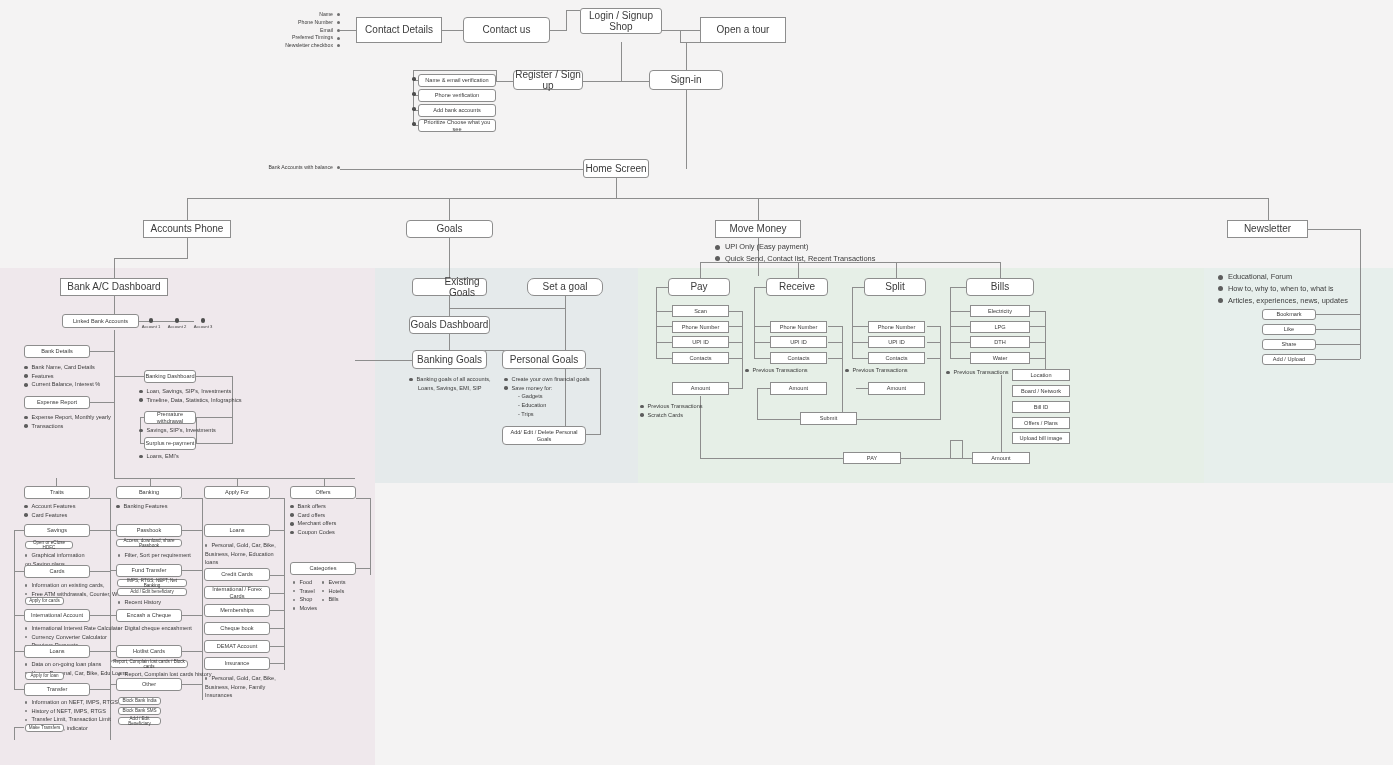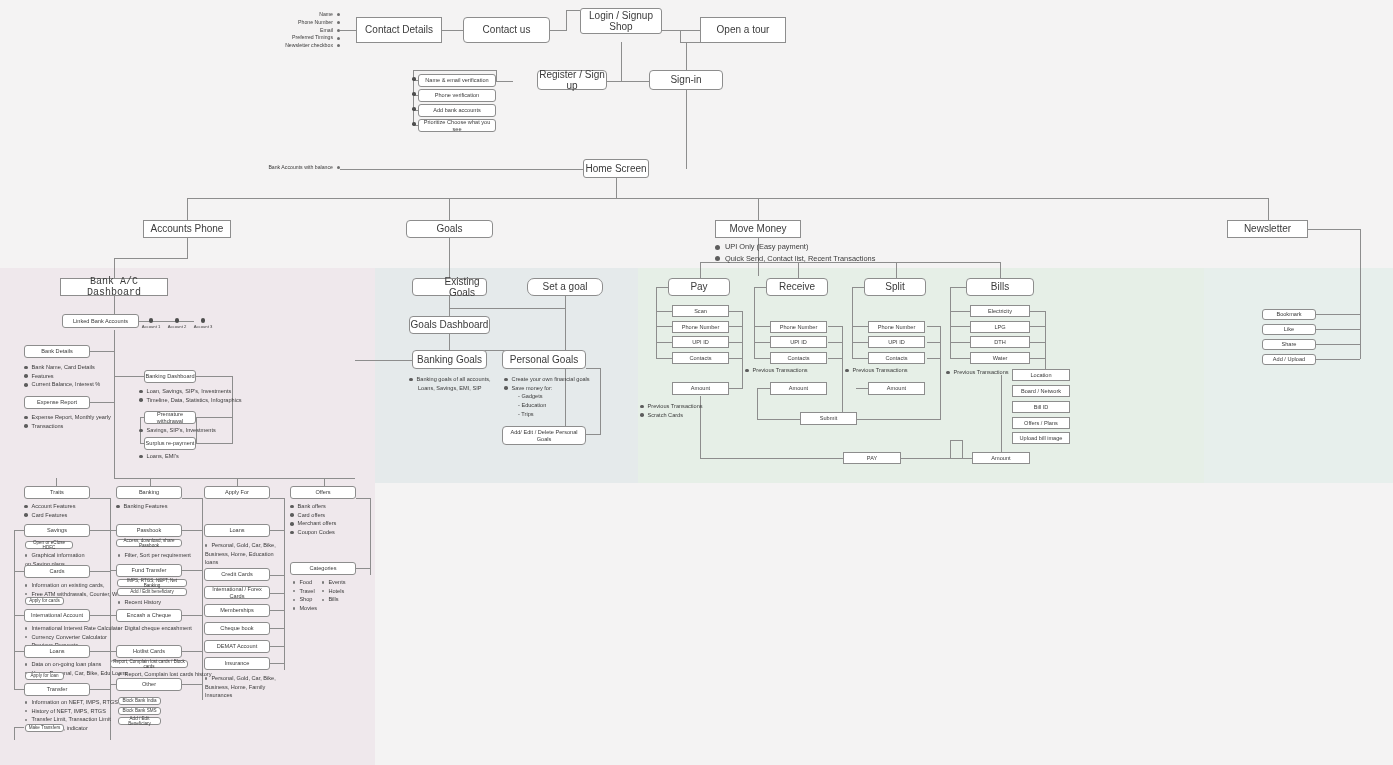--- a/index.html
+++ b/index.html
@@ -224,21 +224,21 @@
   </div>
 
   <div class="node r10 md" style="left:356px;top:17px;width:86px;height:26px;">Contact Details</div>
 
   <div class="node r4 md" style="left:463px;top:17px;width:87px;height:26px;">Contact us</div>
 
   <div class="node r3 md" style="left:580px;top:8px;width:82px;height:26px;">Login / Signup Shop</div>
 
   <div class="node r10 md" style="left:700px;top:17px;width:86px;height:26px;">Open a tour</div>
 
-  <div class="node r4 md" style="left:513px;top:70px;width:70px;height:20px;margin-left:24px;">Register / Sign up</div>
+  <div class="node r4 md" style="left:513px;top:70px;width:70px;height:20px;">Register / Sign up</div>
 
   <div class="node r4 md" style="left:649px;top:70px;width:74px;height:20px;">Sign-in</div>
 
   <div class="node r3 sm" style="left:418px;top:74px;width:78px;height:13px;">Name &amp; email verification</div>
   <div class="node r3 sm" style="left:418px;top:89px;width:78px;height:13px;">Phone verification</div>
   <div class="node r3 sm" style="left:418px;top:104px;width:78px;height:13px;">Add bank accounts</div>
   <div class="node r3 sm" style="left:418px;top:119px;width:78px;height:13px;">Prioritize Choose what you see</div>
   <div class="dotrow" style="left:412px;top:77px;">
     <div class="dot" style="position:absolute;top:0;left:0;width:3.5px;height:3.5px;"></div>
     <div class="dot" style="position:absolute;top:15px;left:0;width:3.5px;height:3.5px;"></div>
@@ -250,21 +250,21 @@
     <div>Bank Accounts with balance</div>
   </div>
 
   <div class="node r3 md" style="left:583px;top:159px;width:66px;height:19px;">Home Screen</div>
 
   <div class="node r10 md" style="left:143px;top:220px;width:88px;height:18px;">Accounts Phone</div>
   <div class="node r4 md" style="left:406px;top:220px;width:87px;height:18px;">Goals</div>
   <div class="node r10 md" style="left:715px;top:220px;width:86px;height:18px;">Move Money</div>
   <div class="node r10 md" style="left:1227px;top:220px;width:81px;height:18px;">Newsletter</div>
 
-  <div class="node r10 md" style="left:60px;top:278px;width:108px;height:18px;font-family:Liberation Mono, monospace;">Bank A/C Dashboard</div>
+  <div class="node r10 md" style="left:60px;top:278px;width:108px;height:18px;">Bank A/C Dashboard</div>
 
   <div class="node r3 sm" style="left:62px;top:314px;width:77px;height:14px;">Linked Bank Accounts</div>
 
   <div class="dotrow" style="left:138px;top:318px;">
     <div class="dcell" style="width:26px;">
         <div class="dot"></div>
         <div class="dlab">Account 1</div>
       </div>
     <div class="dcell" style="width:26px;">
         <div class="dot"></div>
@@ -486,18 +486,23 @@
   </div>
   <div class="node r10 sm" style="left:1012px;top:369px;width:58px;height:12px;">Location</div>
   <div class="node r10 sm" style="left:1012px;top:385px;width:58px;height:12px;">Board / Network</div>
   <div class="node r10 sm" style="left:1012px;top:401px;width:58px;height:12px;">Bill ID</div>
   <div class="node r10 sm" style="left:1012px;top:417px;width:58px;height:12px;">Offers / Plans</div>
   <div class="node r10 sm" style="left:1012px;top:432px;width:58px;height:12px;">Upload bill image</div>
 
   <div class="node r10 sm" style="left:843px;top:452px;width:58px;height:12px;">PAY</div>
   <div class="node r10 sm" style="left:972px;top:452px;width:58px;height:12px;">Amount</div>
 
+  <div class="bullets big" style="left:1218px;top:271px;">
+    <div class="b">Educational, Forum</div>
+    <div class="b">How to, why to, when to, what is</div>
+    <div class="b">Articles, experiences, news, updates</div>
+  </div>
   <div class="node r3 sm" style="left:1262px;top:309px;width:54px;height:11px;">Bookmark</div>
   <div class="node r3 sm" style="left:1262px;top:324px;width:54px;height:11px;">Like</div>
   <div class="node r3 sm" style="left:1262px;top:339px;width:54px;height:11px;">Share</div>
   <div class="node r3 sm" style="left:1262px;top:354px;width:54px;height:11px;">Add / Upload</div>
 
 </div>
 
 </body></html>

